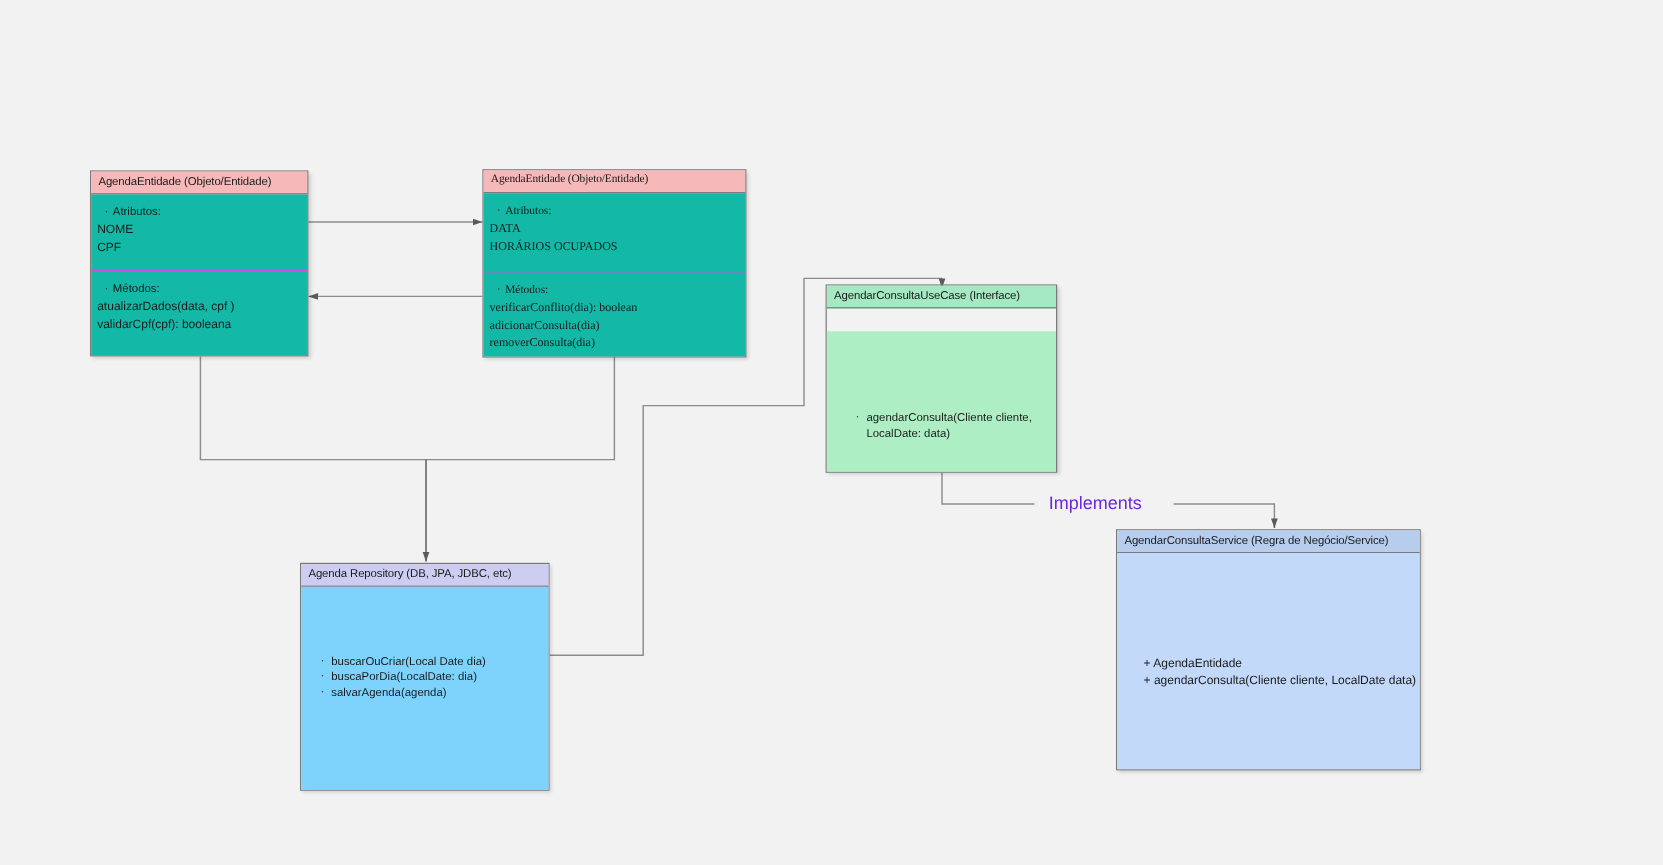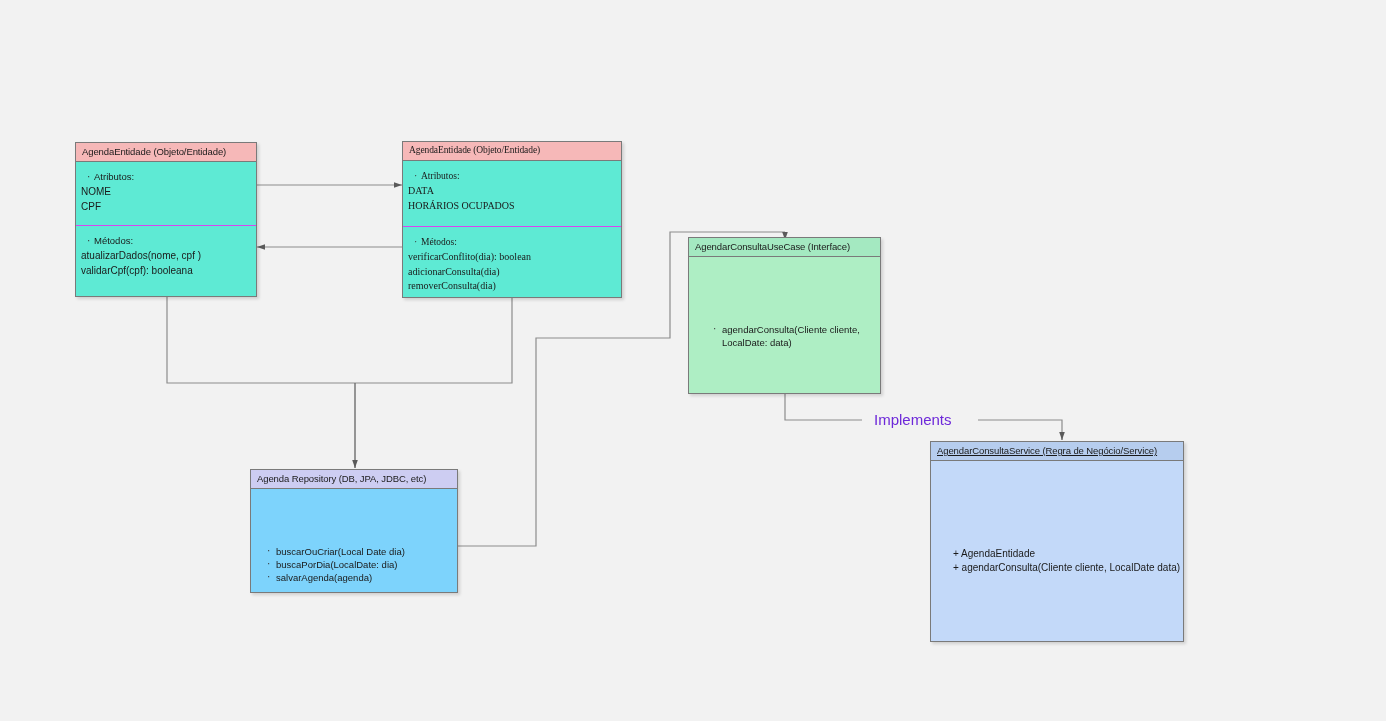--- a/index.html
+++ b/index.html
@@ -96,28 +96,28 @@
   ul.bullets li::before {
     content: "\00B7";
     position: absolute;
     left: 8px;
     top: -1px;
     color: #333;
     font-size: 10px;
   }
   
   .theme-pink .node-header { background: #f6b8b8; }
-  .theme-pink .node-body   { background: #5eead4; }
+  .theme-pink .node-body   { background: #14b8a6; }
   .theme-yellow .node-header { background: #f3eda0; }
   .theme-yellow .node-body   { background: #fbf3bc; }
   .theme-green .node-header { background: #a4e9c1; }
   .theme-green .node-body   { background: #aeeec4; }
   .theme-purple .node-header { background: #cdcdf2; }
   .theme-purple .node-body   { background: #7dd3fc; }
-  .theme-blue .node-header { background: #b6cdee; text-decoration: underline; }
+  .theme-blue .node-header { background: #b6cdee; }
   .theme-blue .node-body   { background: #c3d9f9; }
 
   .edge-label {
     position: absolute;
     font-size: 15px;
     line-height: 1;
     color: #6d28d9;
     background: #f2f2f2;
     padding: 0 6px;
     white-space: nowrap;
@@ -156,21 +156,21 @@
   <div class="node theme-pink" style="left:75px; top:142px; width:182px; height:155px;">
     <div class="node-header">AgendaEntidade (Objeto/Entidade)</div>
     <div class="node-body" style="display:flex; flex-direction:column;">
       <div class="compartment" style="height:63px;">
         <div class="sec-title">Atributos:</div>
         <div class="plain-line">NOME</div>
         <div class="plain-line">CPF</div>
       </div>
       <div class="compartment" style="flex:1;">
         <div class="sec-title">Métodos:</div>
-        <div class="plain-line">atualizarDados(nome, cpf )</div>
+        <div class="plain-line">atualizarDados(data, cpf )</div>
         <div class="plain-line">validarCpf(cpf): booleana</div>
       </div>
     </div>
   </div>
 
   <div class="node theme-pink" style="left:402px; top:141px; width:220px; height:157px;font-family:Liberation Serif, serif;">
     <div class="node-header">AgendaEntidade (Objeto/Entidade)</div>
     <div class="node-body" style="display:flex; flex-direction:column;">
       <div class="compartment" style="height:65px;">
         <div class="sec-title">Atributos:</div>
@@ -182,29 +182,29 @@
         <div class="plain-line">verificarConflito(dia): boolean</div>
         <div class="plain-line">adicionarConsulta(dia)</div>
         <div class="plain-line">removerConsulta(dia)</div>
       </div>
     </div>
   </div>
 
 
   <div class="node theme-green" style="left:688px; top:237px; width:193px; height:157px;">
     <div class="node-header">AgendarConsultaUseCase (Interface)</div>
-    <div class="node-body" style="padding:66px 0 0 16px;">
+    <div class="node-body" style="padding:66px 0 0 16px;margin-top:19px;">
       <ul class="bullets">
         <li>agendarConsulta(Cliente cliente,
 LocalDate: data)</li>
       </ul>
     </div>
   </div>
 
-  <div class="node theme-purple" style="left:250px; top:469px; width:208px; height:124px;justify-content:center;">
+  <div class="node theme-purple" style="left:250px; top:469px; width:208px; height:190px;justify-content:center;">
     <div class="node-header">Agenda Repository (DB, JPA, JDBC, etc)</div>
     <div class="node-body" style="padding:56px 0 0 8px;">
       <ul class="bullets">
         <li>buscarOuCriar(Local Date dia)</li>
         <li>buscaPorDia(LocalDate: dia)</li>
         <li>salvarAgenda(agenda)</li>
       </ul>
     </div>
   </div>
 

